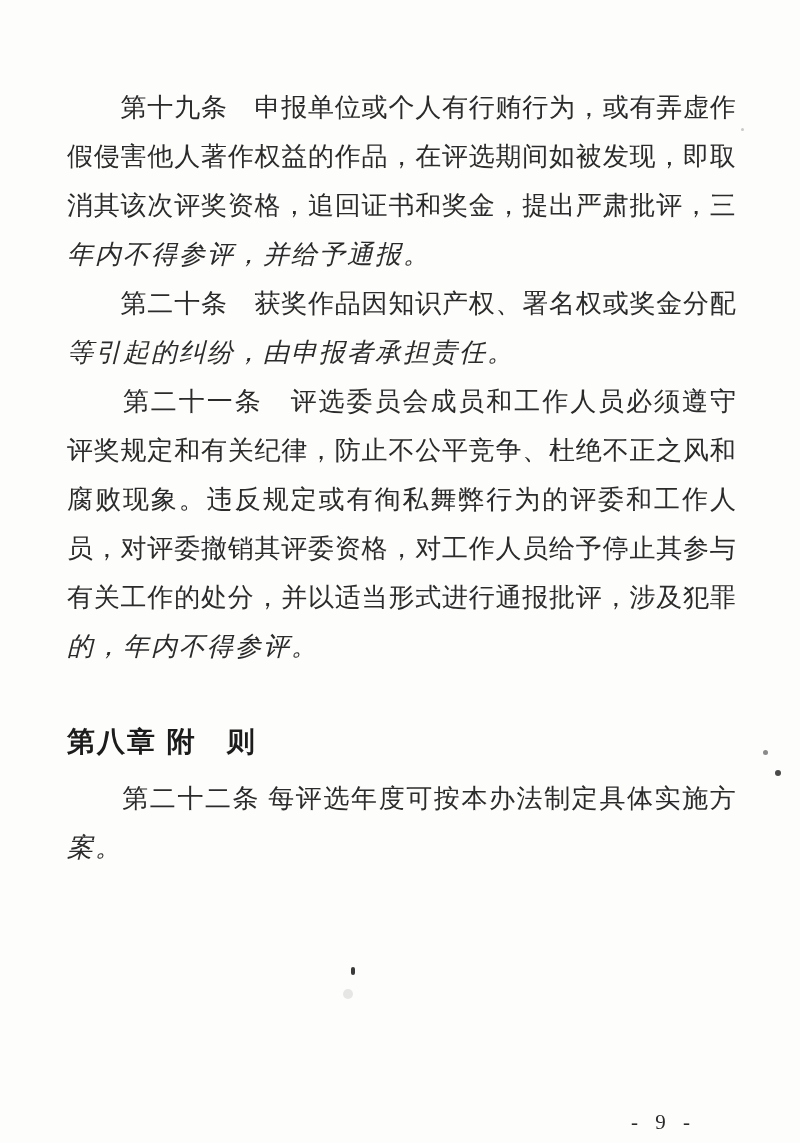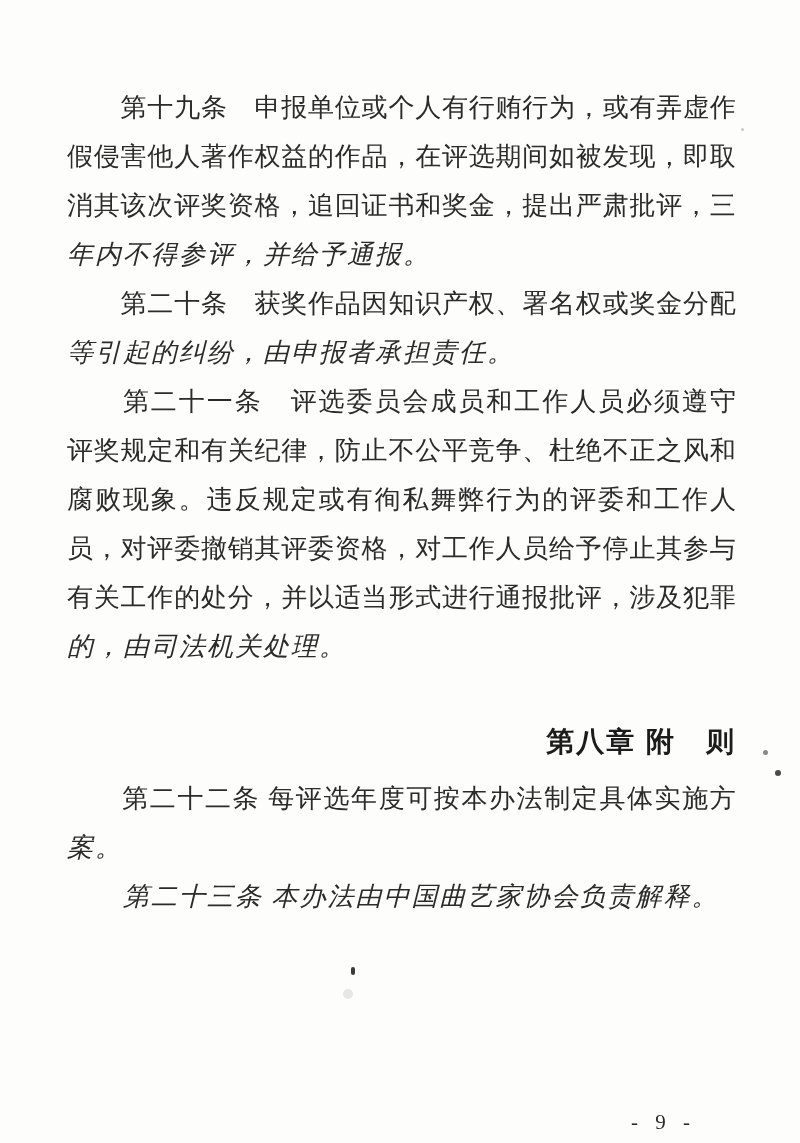--- a/index.html
+++ b/index.html
@@ -38,21 +38,21 @@
   
   .lline {
     letter-spacing: 2px;
     font-style: italic;
   }
   .heading {
     height: 49px;
     line-height: 49px;
     margin-top: 46px;
     margin-bottom: 8px;
-    text-align: right;
+    text-align: left;
     font-family: "Liberation Sans", "DejaVu Sans", sans-serif;
     font-weight: 700;
     font-size: 28px;
     letter-spacing: 2px;
     color: #1c1c1c;
   }
   .pagenum {
     position: absolute;
     right: 104px;
     bottom: 8px;
@@ -83,29 +83,28 @@
         <div class="line jline"><span>假</span><span>侵</span><span>害</span><span>他</span><span>人</span><span>著</span><span>作</span><span>权</span><span>益</span><span>的</span><span>作</span><span>品</span><span>，</span><span>在</span><span>评</span><span>选</span><span>期</span><span>间</span><span>如</span><span>被</span><span>发</span><span>现</span><span>，</span><span>即</span><span>取</span></div>
         <div class="line jline"><span>消</span><span>其</span><span>该</span><span>次</span><span>评</span><span>奖</span><span>资</span><span>格</span><span>，</span><span>追</span><span>回</span><span>证</span><span>书</span><span>和</span><span>奖</span><span>金</span><span>，</span><span>提</span><span>出</span><span>严</span><span>肃</span><span>批</span><span>评</span><span>，</span><span>三</span></div>
         <div class="line lline">年内不得参评，并给予通报。</div>
         <div class="line jline"><span>　</span><span>　</span><span>第</span><span>二</span><span>十</span><span>条</span><span>　</span><span>获</span><span>奖</span><span>作</span><span>品</span><span>因</span><span>知</span><span>识</span><span>产</span><span>权</span><span>、</span><span>署</span><span>名</span><span>权</span><span>或</span><span>奖</span><span>金</span><span>分</span><span>配</span></div>
         <div class="line lline">等引起的纠纷，由申报者承担责任。</div>
         <div class="line jline"><span>　</span><span>　</span><span>第</span><span>二</span><span>十</span><span>一</span><span>条</span><span>　</span><span>评</span><span>选</span><span>委</span><span>员</span><span>会</span><span>成</span><span>员</span><span>和</span><span>工</span><span>作</span><span>人</span><span>员</span><span>必</span><span>须</span><span>遵</span><span>守</span></div>
         <div class="line jline"><span>评</span><span>奖</span><span>规</span><span>定</span><span>和</span><span>有</span><span>关</span><span>纪</span><span>律</span><span>，</span><span>防</span><span>止</span><span>不</span><span>公</span><span>平</span><span>竞</span><span>争</span><span>、</span><span>杜</span><span>绝</span><span>不</span><span>正</span><span>之</span><span>风</span><span>和</span></div>
         <div class="line jline"><span>腐</span><span>败</span><span>现</span><span>象</span><span>。</span><span>违</span><span>反</span><span>规</span><span>定</span><span>或</span><span>有</span><span>徇</span><span>私</span><span>舞</span><span>弊</span><span>行</span><span>为</span><span>的</span><span>评</span><span>委</span><span>和</span><span>工</span><span>作</span><span>人</span></div>
         <div class="line jline"><span>员</span><span>，</span><span>对</span><span>评</span><span>委</span><span>撤</span><span>销</span><span>其</span><span>评</span><span>委</span><span>资</span><span>格</span><span>，</span><span>对</span><span>工</span><span>作</span><span>人</span><span>员</span><span>给</span><span>予</span><span>停</span><span>止</span><span>其</span><span>参</span><span>与</span></div>
         <div class="line jline"><span>有</span><span>关</span><span>工</span><span>作</span><span>的</span><span>处</span><span>分</span><span>，</span><span>并</span><span>以</span><span>适</span><span>当</span><span>形</span><span>式</span><span>进</span><span>行</span><span>通</span><span>报</span><span>批</span><span>评</span><span>，</span><span>涉</span><span>及</span><span>犯</span><span>罪</span></div>
-        <div class="line lline">的，由司法机关处理。</div>
+        <div class="line lline">的，年内不得参评。</div>
       </div>
 
     <div class="heading">第八章 附　则</div>
 
     <div id="section2">
         <div class="line jline"><span>　</span><span>　</span><span>第</span><span>二</span><span>十</span><span>二</span><span>条</span><span> </span><span>每</span><span>评</span><span>选</span><span>年</span><span>度</span><span>可</span><span>按</span><span>本</span><span>办</span><span>法</span><span>制</span><span>定</span><span>具</span><span>体</span><span>实</span><span>施</span><span>方</span></div>
         <div class="line lline">案。</div>
-        <div class="line lline">　　第二十三条 本办法由中国曲艺家协会负责解释。</div>
       </div>
   </div>
 
   <div class="speck sp1"></div>
   <div class="speck sp2"></div>
   <div class="speck sp3"></div>
   <div class="speck sp4"></div>
   <div class="speck sp5"></div>
 
   <div class="pagenum">- 9 -</div>

